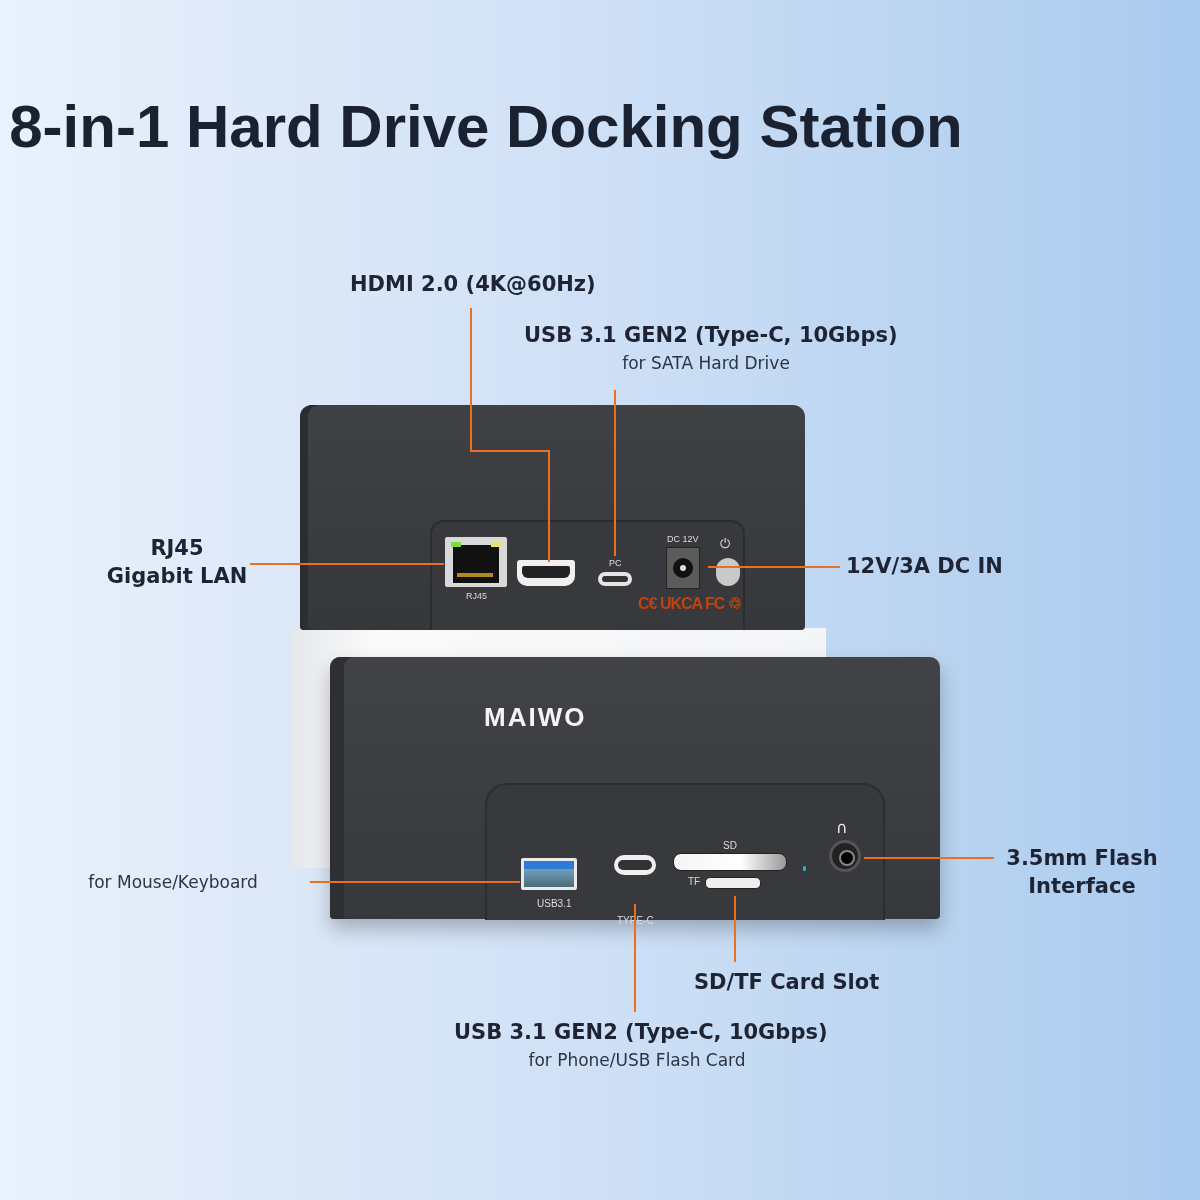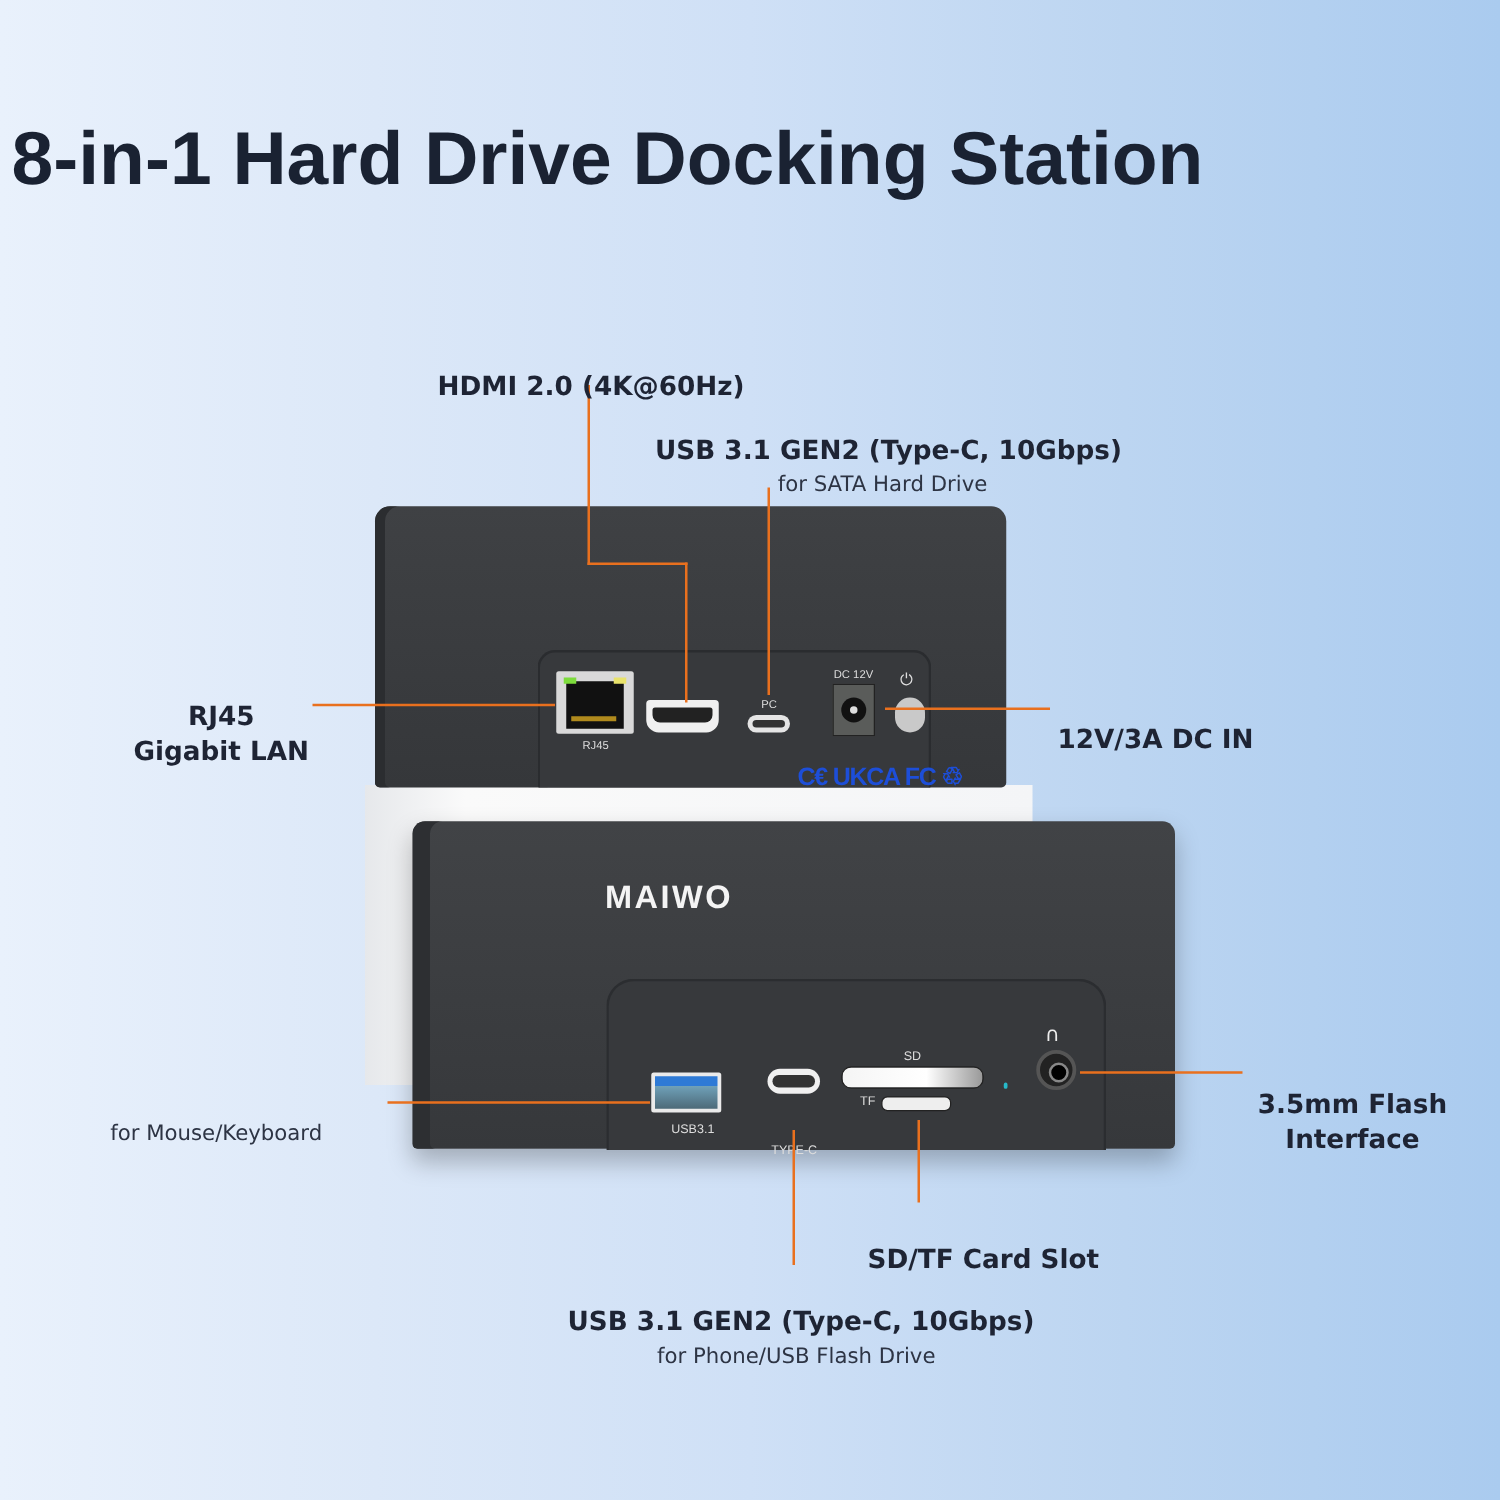--- a/index.html
+++ b/index.html
@@ -7,21 +7,21 @@
     width: 1200px; height: 1200px; position: relative; overflow: hidden;
     background: linear-gradient(90deg, #e9f1fc 0%, #dce8f8 25%, #cfe0f6 50%, #bcd5f1 75%, #aacbef 100%);
     font-family: "DejaVu Sans", "Liberation Sans", sans-serif;
     color: #1b2233;
   }
   .title {
     position: absolute; left: 0; top: 92px; width: 972px; text-align: center;
     font-family: "Liberation Sans", sans-serif; font-weight: bold; font-size: 60px;
     color: #1a2232; letter-spacing: 0px;
   }
-  .label { position: absolute; text-align: center; white-space: nowrap; margin-top: 25px; }
+  .label { position: absolute; text-align: center; white-space: nowrap; }
   .label .main { font-weight: bold; font-size: 21px; color: #1e2434; line-height: 28px; }
   .label .sub { font-size: 17px; color: #2d3444; line-height: 28px; }
   .line { position: absolute; background: #e9701e; }
   .hline { height: 2px; }
   .vline { width: 2px; }
 
   
   .back-dock {
     position: absolute; left: 300px; top: 405px; width: 505px; height: 225px;
     background: linear-gradient(180deg, #3f4144 0%, #35373a 100%);
@@ -57,21 +57,21 @@
   .usbc-back .in { position: absolute; left: 4px; top: 4px; width: 26px; height: 6px; background: #333; border-radius: 3px; }
   .small-text { position: absolute; font-size: 9px; color: #ddd; font-family: "Liberation Sans", sans-serif; }
   .dcjack {
     position: absolute; left: 666px; top: 547px; width: 32px; height: 40px; background: #5a5c5a; border: 1px solid #222;
   }
   .dcjack .hole { position: absolute; left: 6px; top: 10px; width: 20px; height: 20px; border-radius: 50%; background: #111; }
   .dcjack .pin { position: absolute; left: 13px; top: 17px; width: 6px; height: 6px; border-radius: 50%; background: #ddd; }
   .powerbtn {
     position: absolute; left: 716px; top: 558px; width: 24px; height: 28px; border-radius: 12px; background: #c9c9c9;
   }
-  .cert { position: absolute; left: 638px; top: 594px; font-size: 20px; color: #1d4ed8; font-weight: bold; font-family: "Liberation Sans", sans-serif; letter-spacing: -1px; margin-top: 15px; }
+  .cert { position: absolute; left: 638px; top: 594px; font-size: 16px; color: #c2410c; font-weight: bold; font-family: "Liberation Sans", sans-serif; letter-spacing: -1px; }
 
   
   .front-dock {
     position: absolute; left: 330px; top: 657px; width: 610px; height: 262px;
     background: linear-gradient(180deg, #414346 0%, #36383b 100%);
     border-radius: 10px 10px 4px 4px;
     box-shadow: inset 14px 0 0 #2d2f32, 0 10px 20px rgba(0,0,0,0.25);
   }
   .brand {
     position: absolute; left: 484px; top: 702px; font-family: "Liberation Sans", sans-serif;
@@ -180,14 +180,14 @@
 </div>
 <div class="label" style="left:1000px;top:844px;width:164px;">
   <div class="main">3.5mm Flash</div>
   <div class="main">Interface</div>
 </div>
 <div class="label" style="left:694px;top:968px;">
   <div class="main">SD/TF Card Slot</div>
 </div>
 <div class="label" style="left:454px;top:1018px;width:366px;">
   <div class="main">USB 3.1 GEN2 (Type-C, 10Gbps)</div>
-  <div class="sub">for Phone/USB Flash Drive</div>
+  <div class="sub">for Phone/USB Flash Card</div>
 </div>
 
 </body></html>

